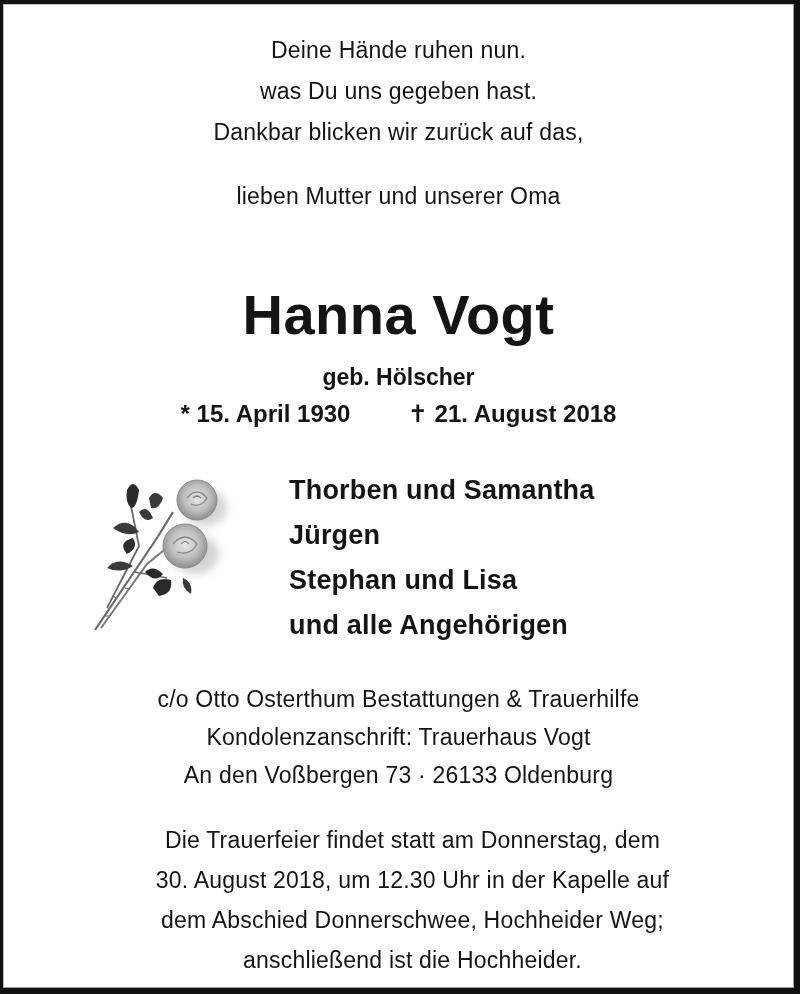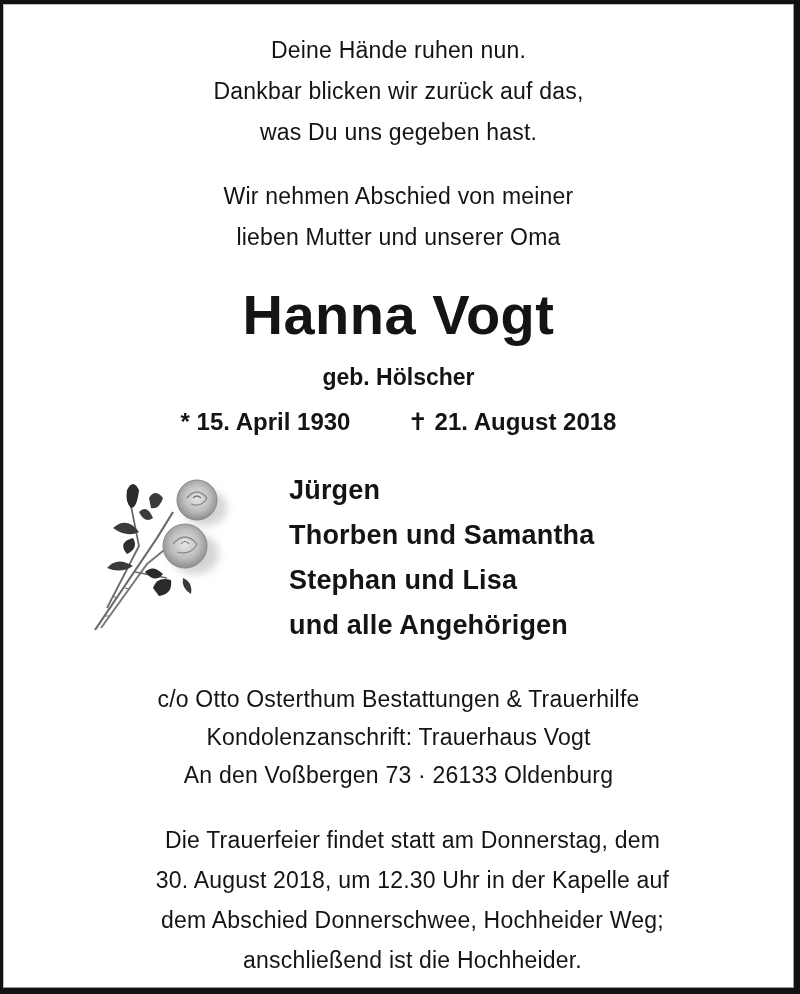--- a/index.html
+++ b/index.html
@@ -51,21 +51,21 @@
       letter-spacing: 0.5px;
       text-align: center;
     }
     .maiden {
       top: 356px;
       font-size: 23px;
       font-weight: bold;
       line-height: 34px;
     }
     .dates {
-      top: 400px;
+      top: 392px;
       font-size: 24px;
       font-weight: bold;
       line-height: 36px;
     }
     .dates .gap {
       display: inline-block;
       width: 44px;
     }
     .cross {
       display: inline-block;
@@ -103,26 +103,25 @@
     }
     .line { white-space: nowrap; }
   </style>
 </head>
 <body>
 
 <div class="page">
 
   <div class="center poem">
     <div class="line">Deine Hände ruhen nun.</div>
+    <div class="line">was Du uns gegeben hast.</div>
     <div class="line">Dankbar blicken wir zurück auf das,</div>
-    <div class="line">was Du uns gegeben hast.</div>
   </div>
 
   <div class="center farewell">
-    <div class="line">Wir nehmen Abschied von meiner</div>
     <div class="line">lieben Mutter und unserer Oma</div>
   </div>
 
   <div class="center name">Hanna Vogt</div>
 
   <div class="center maiden">geb. Hölscher</div>
 
   <div class="center dates">
     <span>*</span>
     <span>15. April 1930</span>
@@ -166,22 +165,22 @@
 
     <circle cx="110" cy="32" r="20" fill="url(#petal)" stroke="#8a8a8a" stroke-width="1"></circle>
     <path d="M100 30 Q110 18 120 30 Q114 40 104 36" stroke="#8a8a8a" fill="none" stroke-width="1.3"></path>
     <path d="M106 30 Q110 26 114 30" stroke="#777" fill="none" stroke-width="1.2"></path>
     <circle cx="98" cy="78" r="22" fill="url(#petal)" stroke="#8a8a8a" stroke-width="1"></circle>
     <path d="M86 76 Q98 62 110 76 Q104 88 90 84" stroke="#8a8a8a" fill="none" stroke-width="1.3"></path>
     <path d="M94 76 Q98 71 102 76" stroke="#777" fill="none" stroke-width="1.2"></path>
   </svg>
 
   <div class="mourners">
+    <div>Thorben und Samantha</div>
     <div>Jürgen</div>
-    <div>Thorben und Samantha</div>
     <div>Stephan und Lisa</div>
     <div>und alle Angehörigen</div>
   </div>
 
   <div class="center address">
     <div class="line">c/o Otto Osterthum Bestattungen &amp; Trauerhilfe</div>
     <div class="line">Kondolenzanschrift: Trauerhaus Vogt</div>
     <div class="line">An den Voßbergen 73 · 26133 Oldenburg</div>
   </div>
 

